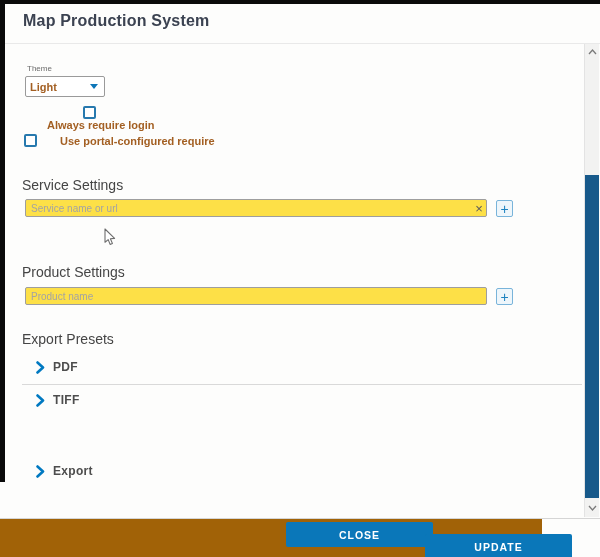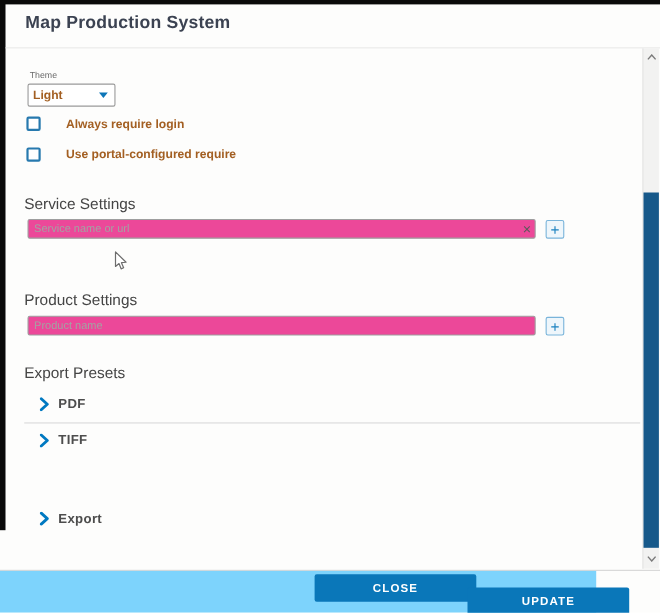--- a/index.html
+++ b/index.html
@@ -18,34 +18,34 @@
 
   .theme-select { position:absolute; left:25px; top:76px; width:80px; height:21px;
                   border:1px solid #9a9a9a; border-radius:2px; background:#fff;
                   display:flex; align-items:center; justify-content:space-between;
                   padding:0 6px 0 4px; cursor:pointer; }
   .theme-select .value { font-size:11px; color:#a35f22; font-weight:600; }
   .caret-down { width:0; height:0; border-left:4px solid transparent;
                 border-right:4px solid transparent; border-top:5px solid #0d76b8; }
 
   .checkbox-row { position:absolute; left:24px; display:flex; align-items:center; }
-  .checkbox-row.cb1 { top:106px; }
+  .checkbox-row.cb1 { top:106px;flex-direction:column; }
   .checkbox-row.cb2 { top:134px; }
   .checkbox { width:13px; height:13px; border:2px solid #2779ae; border-radius:2px;
               background:#fff; cursor:pointer; flex:0 0 auto; }
   .checkbox-label { margin-left:23px; font-size:11px; font-weight:600; color:#a35f22; }
 
   .section-heading { position:absolute; left:22px; font-size:14px; font-weight:500; color:#454545; }
   .h-service { top:177px;text-align:center; }
   .h-product { top:264px; }
   .h-export  { top:331px; }
   .h-message { top:436px; }
 
   .text-input { position:absolute; left:25px; width:462px; height:18px;
-                border:1px solid #9e9e9e; border-radius:2px; background:#ec4899;
+                border:1px solid #9e9e9e; border-radius:2px; background:#fde047;
                 font-family:"Liberation Sans", sans-serif; font-size:10px; color:#333;
                 padding:0 16px 0 5px; }
   .text-input::placeholder { color:#a3a3a3; }
   .in-service { top:199px; }
   .in-product { top:287px; }
 
   .clear-icon { position:absolute; left:471px; top:199px; width:16px; height:18px;
                 display:flex; align-items:center; justify-content:center;
                 font-size:13px; color:#5a5a5a; cursor:pointer; line-height:1; }
 
@@ -73,21 +73,21 @@
   .scrollbar-track { position:absolute; left:584px; top:44px; width:15px; height:473px;
                      background:#f2f2f1; border-left:1px solid #e3e3e3; }
   .scroll-arrow { position:absolute; left:586px; width:12px; height:12px;
                   display:flex; align-items:center; justify-content:center; cursor:pointer; }
   .arrow-up   { top:46px; }
   .arrow-down { top:502px; }
   .scrollbar-thumb { position:absolute; left:585px; top:175px; width:14px; height:323px;
                      background:#17598a; cursor:pointer; }
 
   
-  .footer { position:absolute; left:0; top:519px; width:542px; height:38px; background:#7dd3fc; }
+  .footer { position:absolute; left:0; top:519px; width:542px; height:38px; background:#a16207; }
   .footer-btn { position:absolute; top:3px; width:147px; height:25px; border:none;
                 border-radius:2px; background:#0a77b9; color:#fff;
                 font-family:"Liberation Sans", sans-serif; font-size:10.5px; font-weight:700;
                 letter-spacing:1px; cursor:pointer; }
   .btn-close  { left:286px; }
   .btn-update { left:425px;margin-top:12px; }
 </style>
 </head>
 <body>
 

